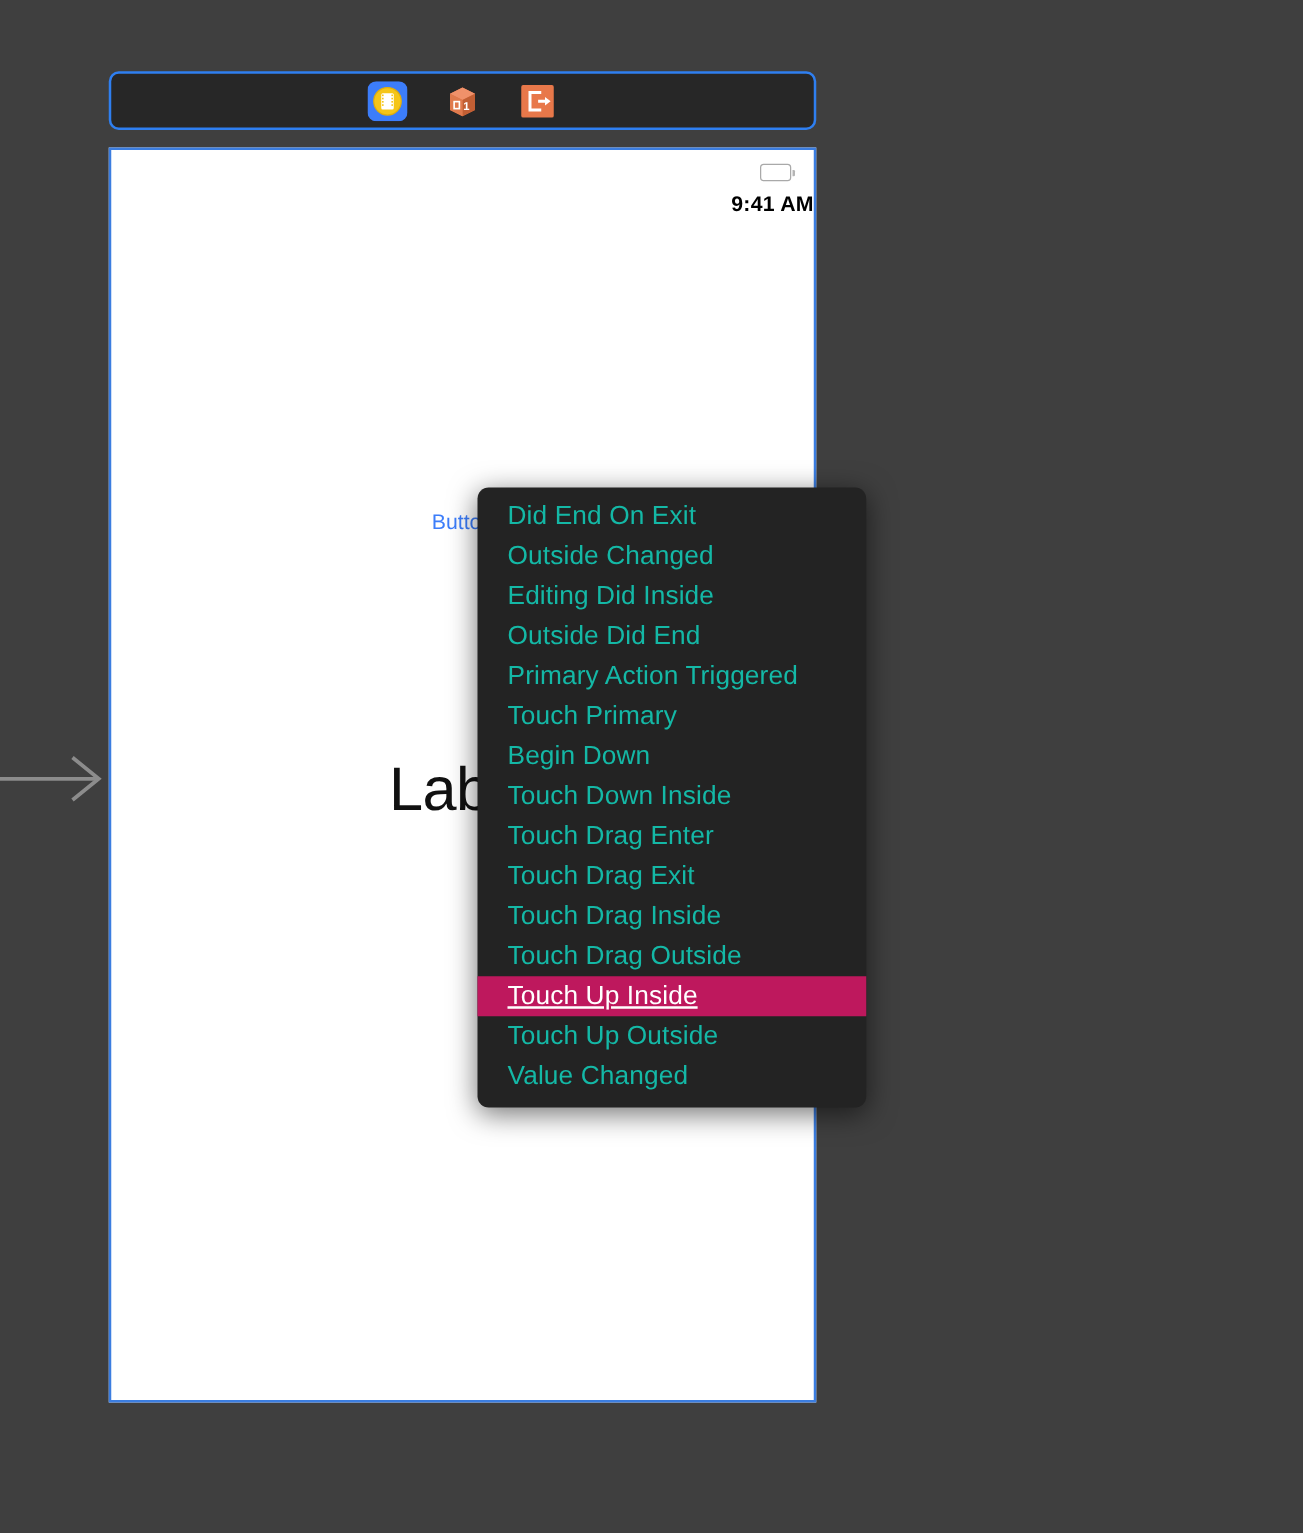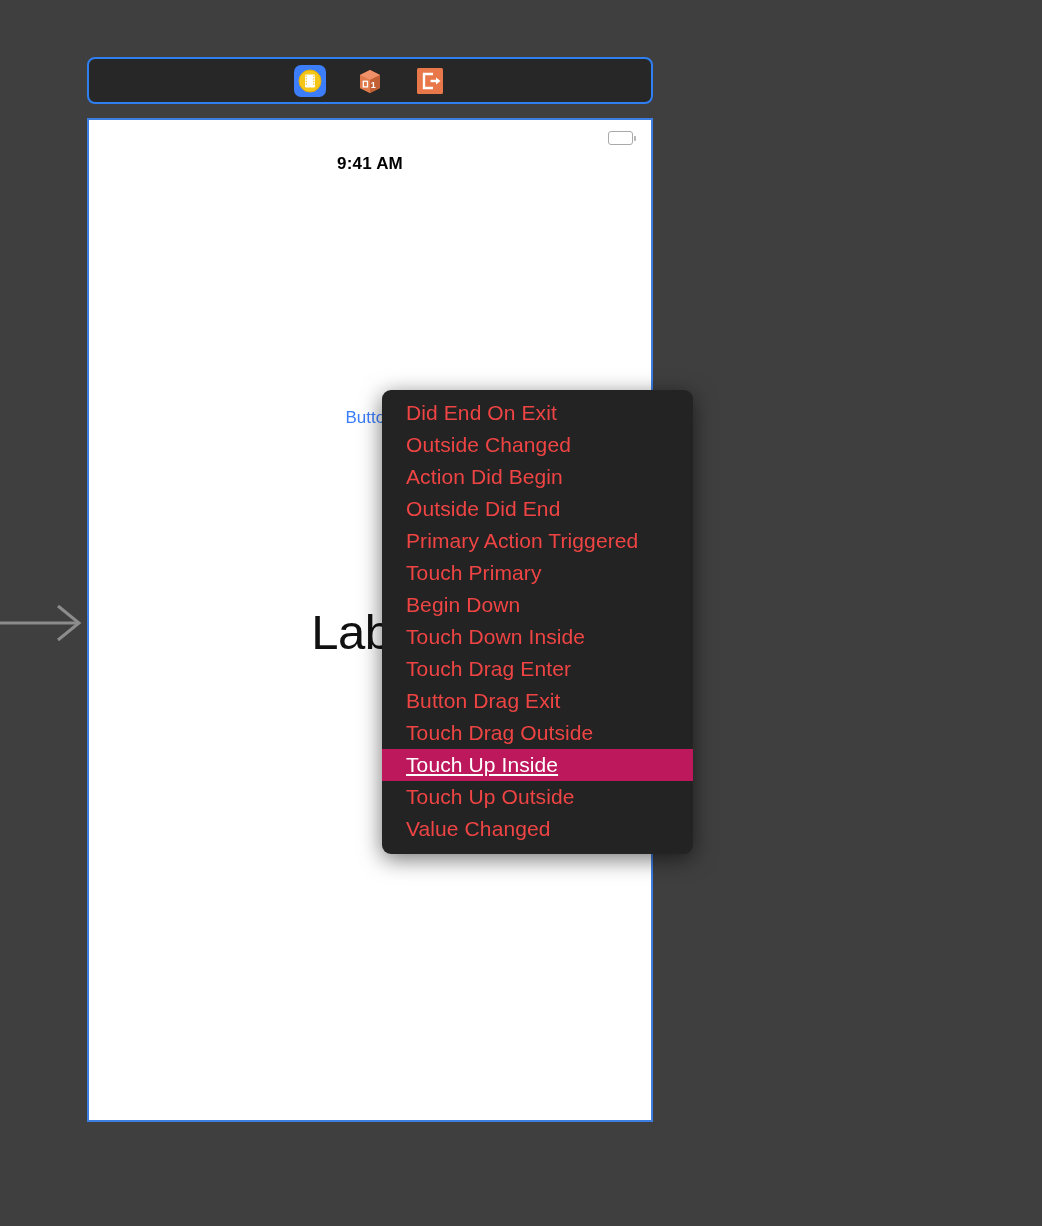--- a/index.html
+++ b/index.html
@@ -61,21 +61,21 @@
     height: 40px;
     display: flex;
     align-items: center;
     box-sizing: border-box;
     padding: 0 14px;
   }
   #status-time {
     position: absolute;
     left: 0;
     right: 0;
-    text-align: center;
+    text-align: right;
     font-size: 17px;
     font-weight: bold;
     color: #000;
     letter-spacing: 0.2px;
     margin-top: 48px;
   }
   #battery-icon {
     position: absolute;
     right: 16px;
     top: 11px;
@@ -152,21 +152,21 @@
     background: #232323;
     border-radius: 9px;
     box-sizing: border-box;
     box-shadow: 0 5px 22px rgba(0,0,0,0.55);
   }
   .menu-item {
     height: 32px;
     line-height: 32px;
     padding: 0 14px 0 24px;
     font-size: 21px;
-    color: #ef4444;
+    color: #14b8a6;
     white-space: nowrap;
     cursor: default;
     letter-spacing: 0.1px;
   }
   .menu-item.selected {
     background: #be185d;
     color: #ffffff;
     text-decoration: underline;
   }
 </style>
@@ -235,25 +235,26 @@
 <span id="connection-arrow">
   <svg viewBox="0 0 92 42" width="92" height="42">
     <path d="M0 21 H84" stroke="#8c8c8c" stroke-width="3" fill="none"></path>
     <path d="M64 4 L85 21 L64 38" stroke="#8c8c8c" stroke-width="3" fill="none" stroke-linejoin="miter"></path>
   </svg>
 </span>
 
 <div id="events-menu">
     <div class="menu-item">Did End On Exit</div>
     <div class="menu-item">Outside Changed</div>
-    <div class="menu-item">Action Did Begin</div>
+    <div class="menu-item">Editing Did Inside</div>
     <div class="menu-item">Outside Did End</div>
     <div class="menu-item">Primary Action Triggered</div>
     <div class="menu-item">Touch Primary</div>
     <div class="menu-item">Begin Down</div>
     <div class="menu-item">Touch Down Inside</div>
     <div class="menu-item">Touch Drag Enter</div>
-    <div class="menu-item">Button Drag Exit</div>
+    <div class="menu-item">Touch Drag Exit</div>
+    <div class="menu-item">Touch Drag Inside</div>
     <div class="menu-item">Touch Drag Outside</div>
     <div class="menu-item selected">Touch Up Inside</div>
     <div class="menu-item">Touch Up Outside</div>
     <div class="menu-item">Value Changed</div>
   </div>
 
 </body></html>

